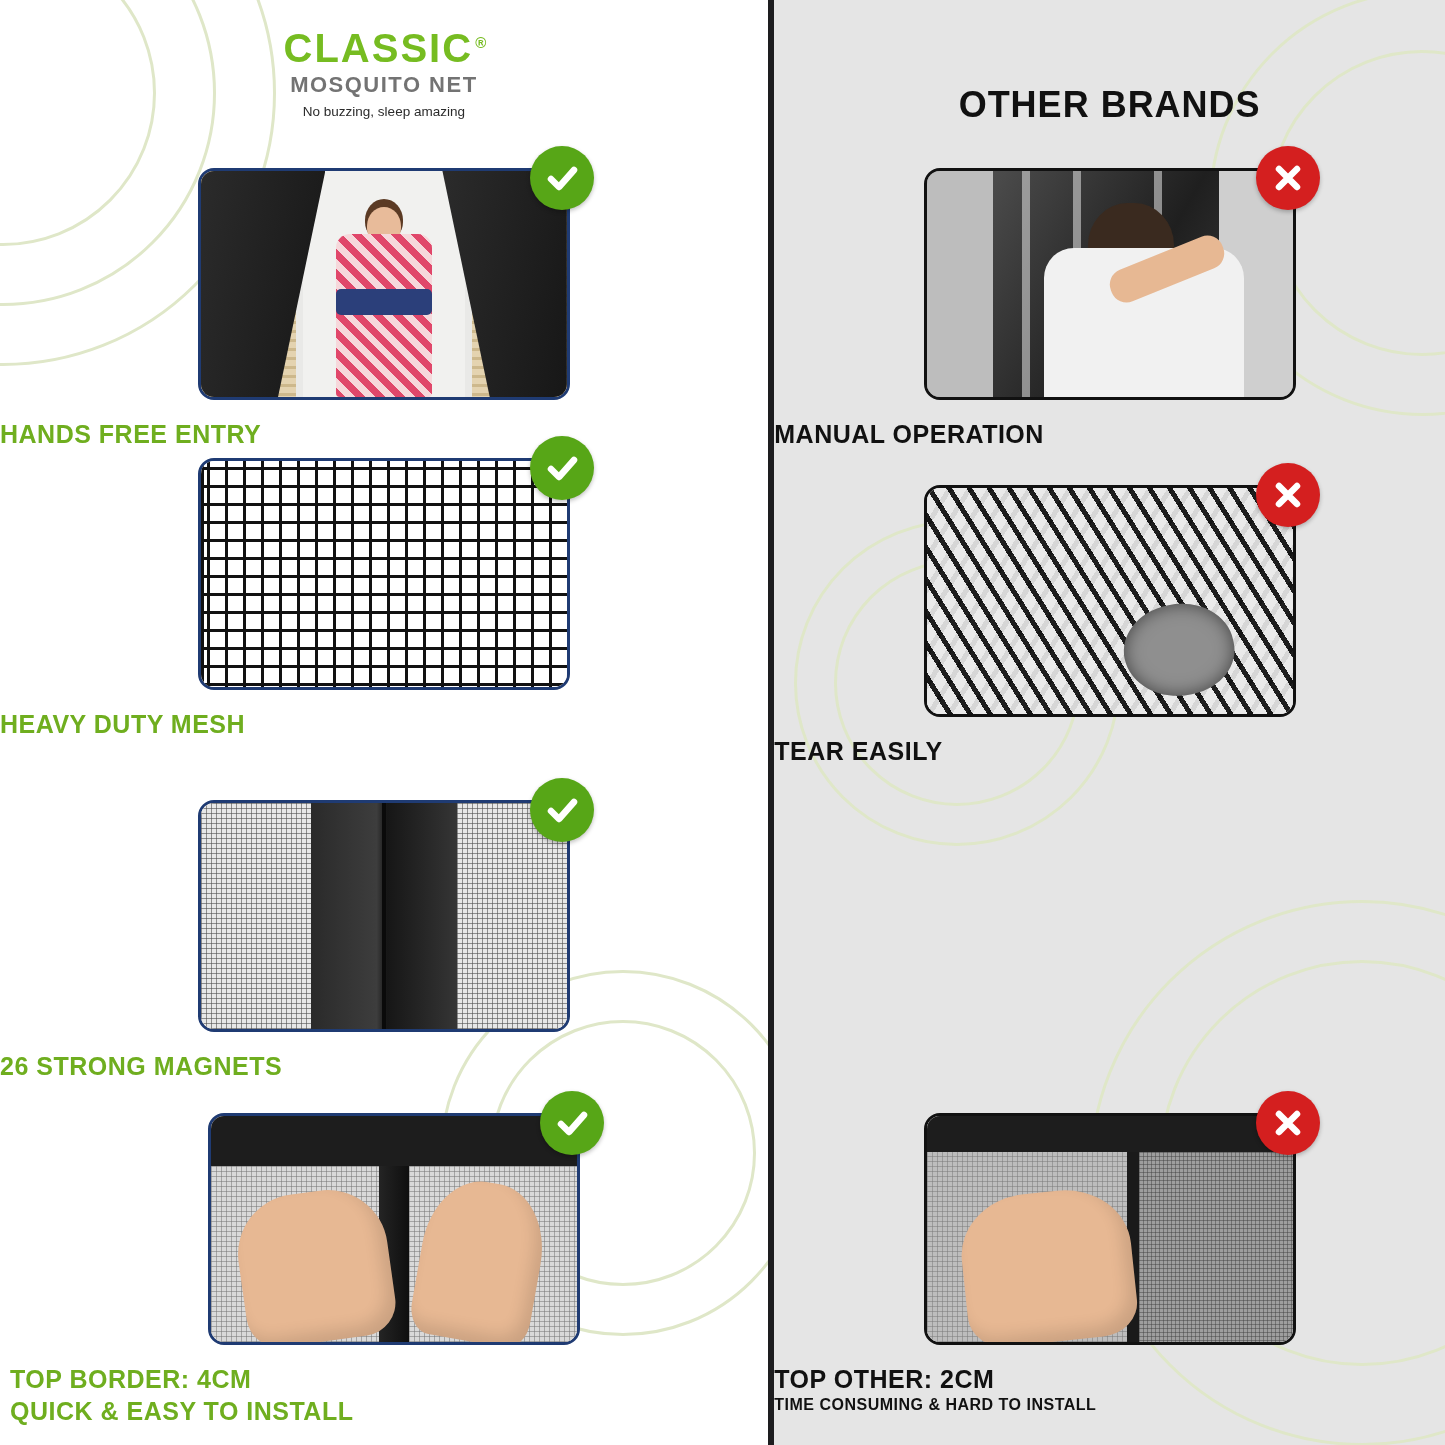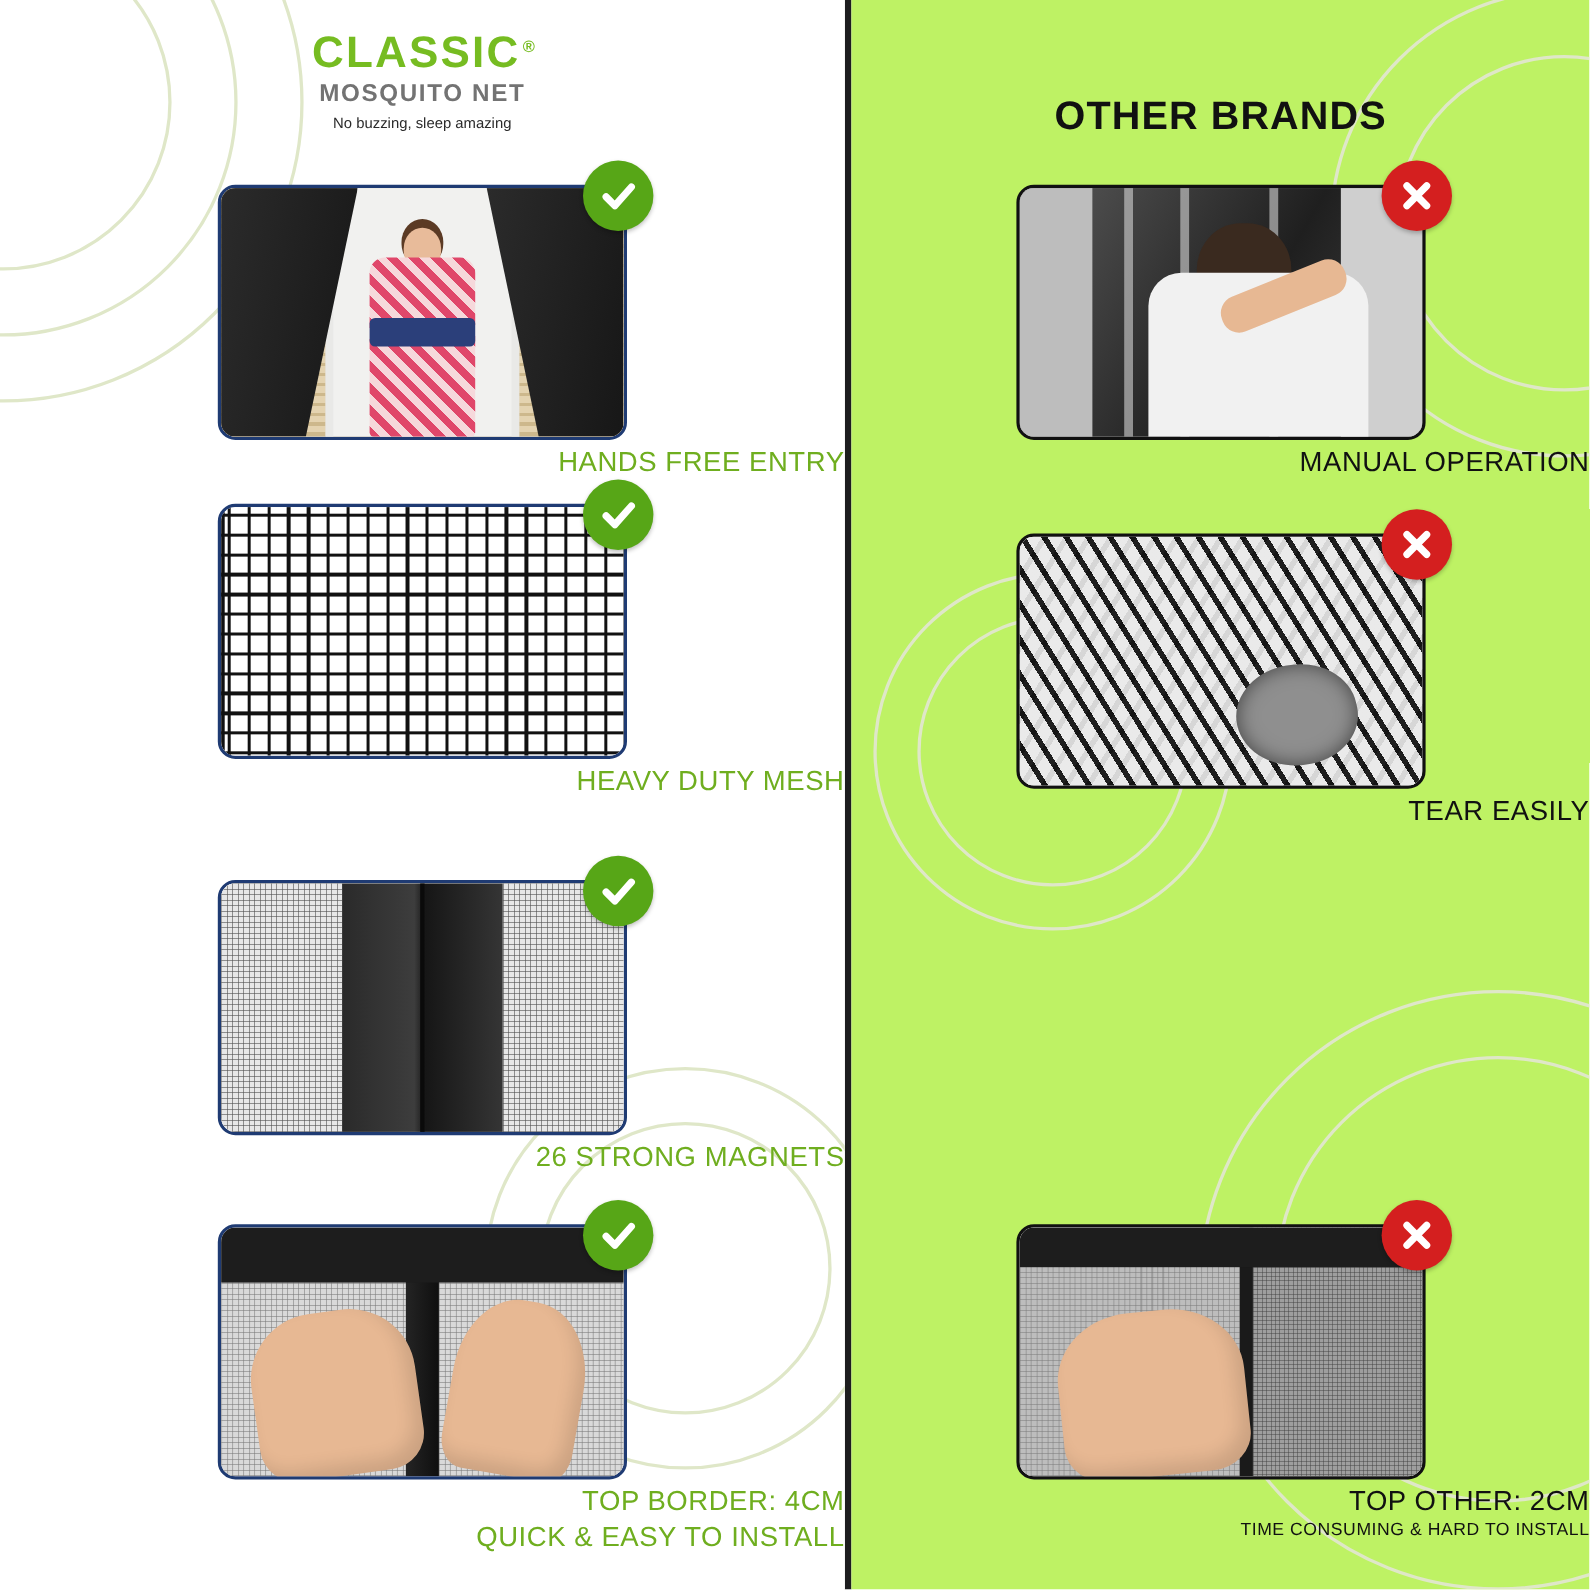--- a/index.html
+++ b/index.html
@@ -29,21 +29,21 @@
     width: 823px;
     background: #ffffff;
   }
   .divider {
     width: 7px;
     background: #1d1d1f;
     height: 100%;
   }
   .col-right {
     width: 719px;
-    background: #bef264;
+    background: #e5e5e5;
   }
 
   
   .rings {
     position: absolute;
     border-radius: 50%;
     border: 3px solid #dfe7c8;
     pointer-events: none;
   }
 
@@ -128,24 +128,24 @@
     display: flex;
     align-items: center;
     justify-content: center;
     box-shadow: 0 2px 4px rgba(0,0,0,0.25);
   }
   .badge.ok { background: #57a617; }
   .badge.no { background: #d41f1f; }
   .badge svg { display: block; }
 
   .caption {
-    text-align: right;
-    margin-top: 4px;
+    text-align: left;
+    margin-top: 18px;
     font-size: 25px;
-    font-weight: normal;
+    font-weight: bold;
     letter-spacing: 0.5px;
     line-height: 1.28;
   }
   .col-left .caption { color: #6fae1f; }
   .col-right .caption { color: #111; }
 
   
   .img-door {
     position: absolute; inset: 0;
     background: #cdbb99;
@@ -359,21 +359,21 @@
         </div>
         <div class="badge ok">
           <svg width="38" height="38" viewBox="0 0 38 38">
               <path d="M8 20 L16 28 L31 11" stroke="#fff" stroke-width="6.5" fill="none" stroke-linecap="round" stroke-linejoin="round"></path>
             </svg>
         </div>
       </div>
       <div class="caption">26 STRONG MAGNETS</div>
     </div>
 
-    <div class="item" style="top:1113px;">
+    <div class="item" style="top:1113px;padding-left:10px;">
       <div class="thumb-wrap">
         <div class="thumb">
           <div class="inst">
             <div class="inst-panel-l"></div>
             <div class="inst-panel-r"></div>
             <div class="inst-center"></div>
             <div class="inst-top"></div>
             <div class="hand h1"></div>
             <div class="hand h2"></div>
           </div>

